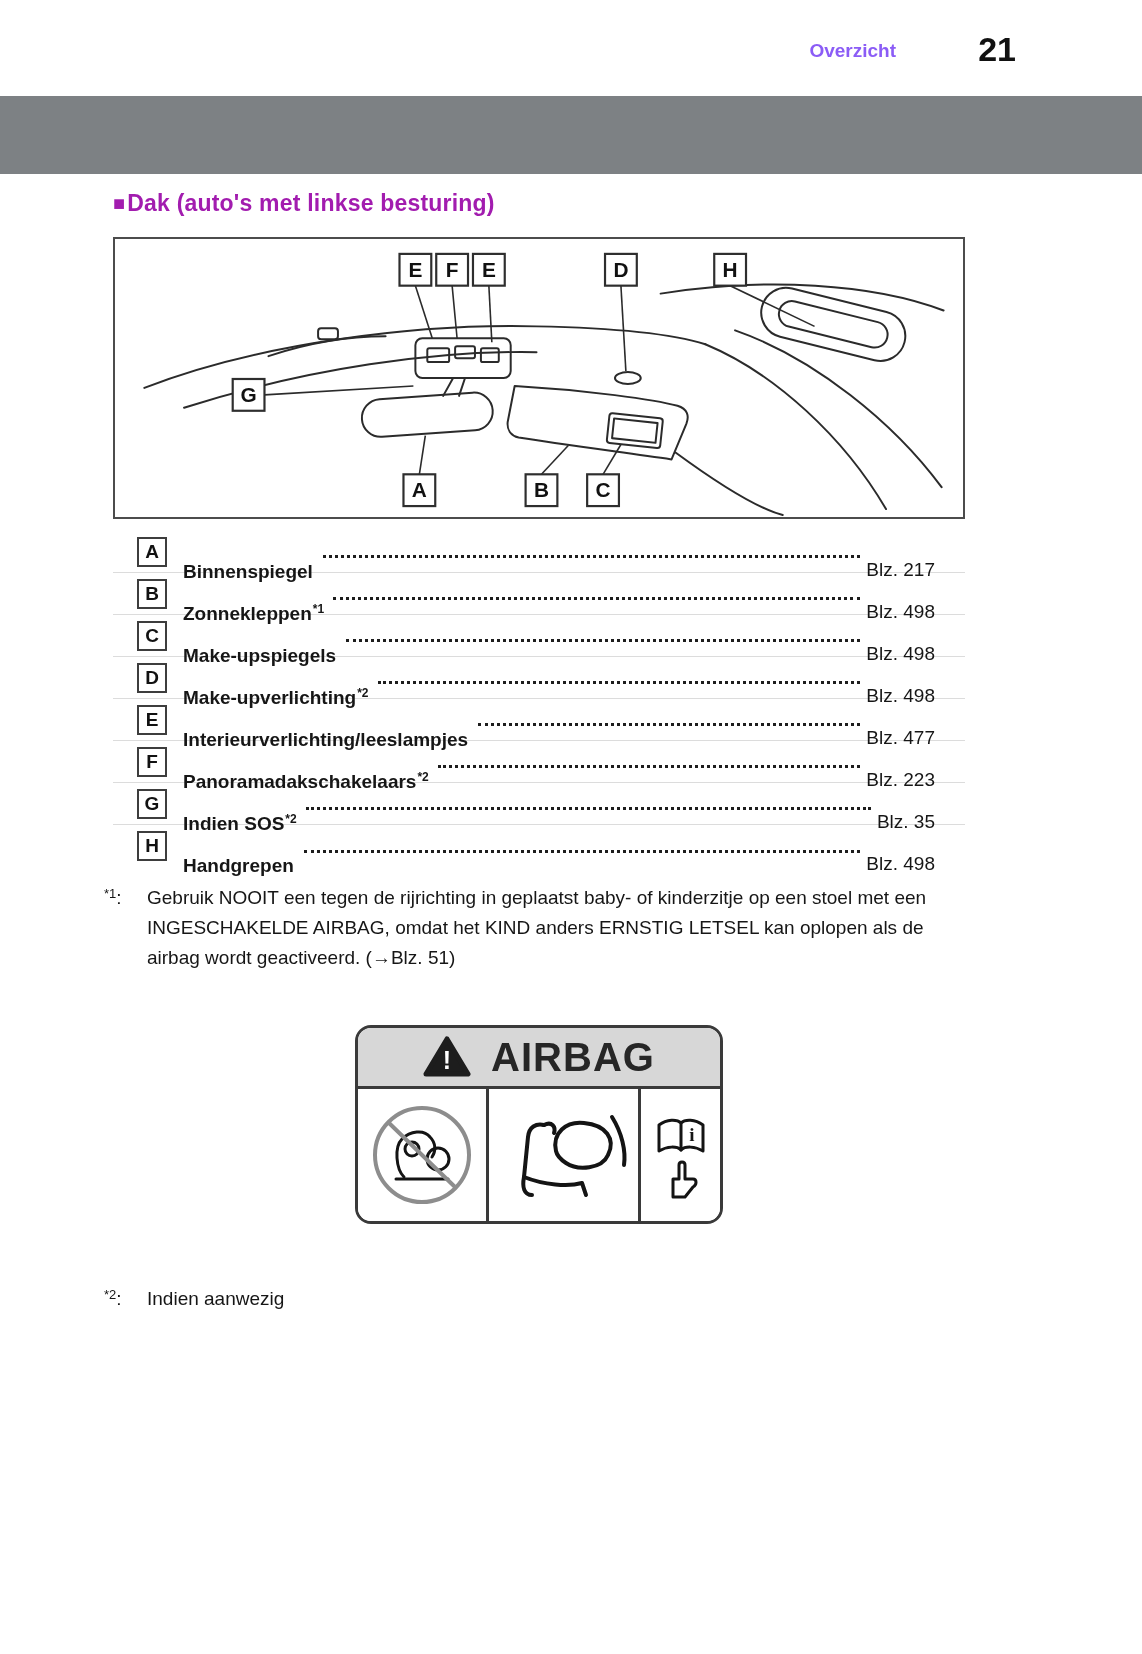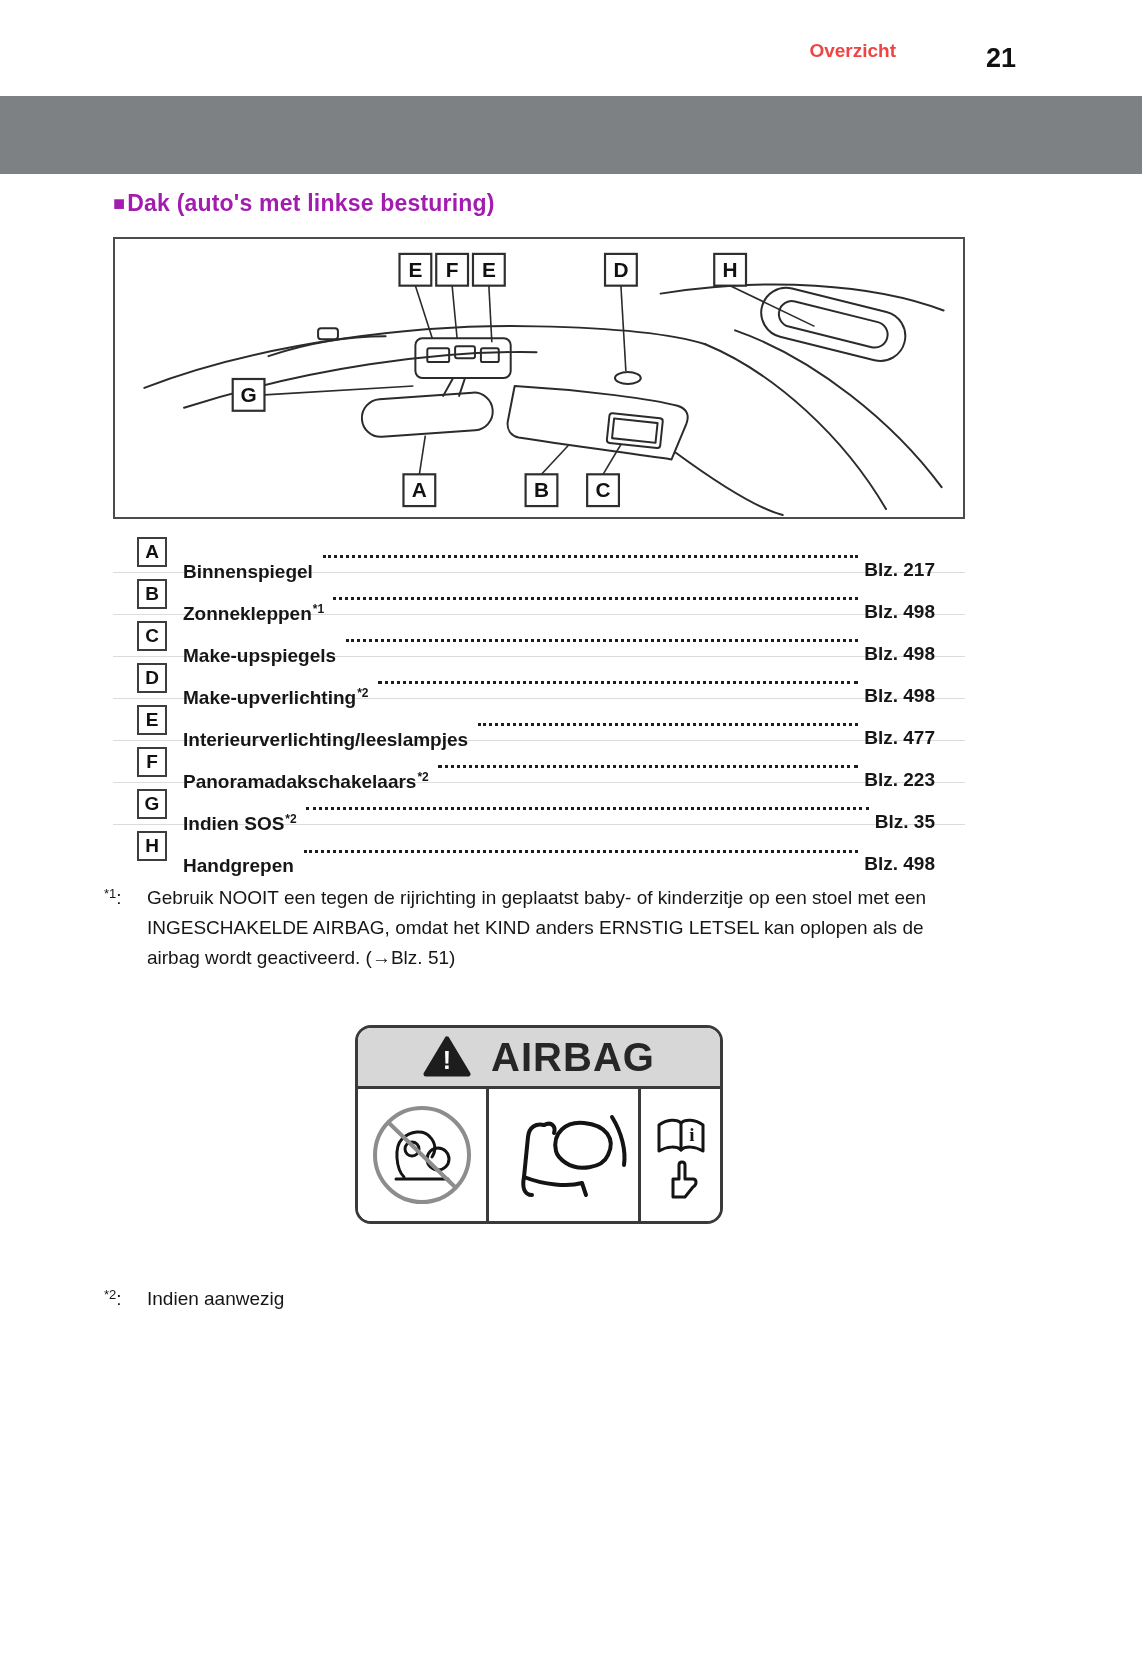--- a/index.html
+++ b/index.html
@@ -1,22 +1,22 @@
 <!DOCTYPE html>
 <html><head>
 <meta charset="utf-8">
 <style>
   * { margin:0; padding:0; box-sizing:border-box; }
   html,body { background:#ffffff; }
   body {
     width:1142px; height:1654px; position:relative; overflow:hidden;
     font-family:"Liberation Sans", sans-serif; color:#161616;
   }
-  .hdr-section { position:absolute; top:40px; right:246px; font-size:19px; font-weight:bold; color:#ef4444; }
-  .hdr-page    { position:absolute; top:43px; right:126px; font-size:27px; font-weight:bold; color:#111;text-align:right; }
+  .hdr-section { position:absolute; top:40px; right:246px; font-size:19px; font-weight:bold; color:#8b5cf6; }
+  .hdr-page    { position:absolute; top:30px; right:126px; font-size:34px; font-weight:bold; color:#111;text-align:right; }
   .band { position:absolute; top:96px; left:0; width:1142px; height:78px; background:#7d8184; }
 
   .content { position:absolute; top:174px; left:113px; width:852px; }
 
   h1.page-heading { margin-top:16px; font-size:23px; font-weight:bold; color:#a21caf; letter-spacing:0.2px; }
   h1.page-heading .sq { font-size:20px; margin-right:2px; position:relative; top:-1px; }
 
   .diagram-box { margin-top:20px; width:100%; height:282px; border:2px solid #4c4c4c; background:#fff; }
   .roof-svg { width:100%; height:100%; display:block; }
   .art path, .art rect, .art ellipse { fill:none; stroke:#2b2b2b; stroke-width:2; stroke-linecap:round; stroke-linejoin:round; }
@@ -27,21 +27,21 @@
   .items { margin-top:12px; }
   .row { display:flex; align-items:center; height:42px; padding:0 30px 0 24px; border-bottom:1px solid #dcdcdc; }
   .row:last-child { border-bottom:none; }
   .kbox {
     display:inline-flex; align-items:center; justify-content:center; flex:0 0 auto;
     width:30px; height:30px; border:2px solid #3d3d3d; font-size:19px; font-weight:bold; margin-right:16px; color:#111;
   }
   .lbl { font-size:19px; font-weight:bold; white-space:nowrap;margin-top:40px; }
   .sup { font-size:12px; font-weight:bold; position:relative; top:-7px; margin-left:1px; }
   .leader { flex:1 1 auto; border-bottom:3px dotted #1d1d1d; margin:0 6px 0 9px; position:relative; top:5px; height:0; }
-  .pg { font-size:19px; font-weight:bold; white-space:nowrap;margin-top:36px; }
+  .pg { font-size:19px; font-weight:normal; white-space:nowrap;margin-top:36px; }
 
   .footnote { position:relative; margin-top:16px; padding-left:34px; font-size:19px; line-height:1.58; color:#161616; width:100%; }
   .fn-marker { position:absolute; left:-10px; top:0; }
   .fn-marker .sup { top:-6px; font-weight:normal; font-size:13px; }
   .fn-marker .colon { font-size:19px; }
 
   .airbag {
     width:368px; margin:52px auto 0; border:3px solid #3a3a3a; border-radius:16px; overflow:hidden; background:#fff;
   }
   .airbag-head { height:58px; background:#d7d7d7; display:flex; align-items:center; justify-content:center; gap:20px; }

